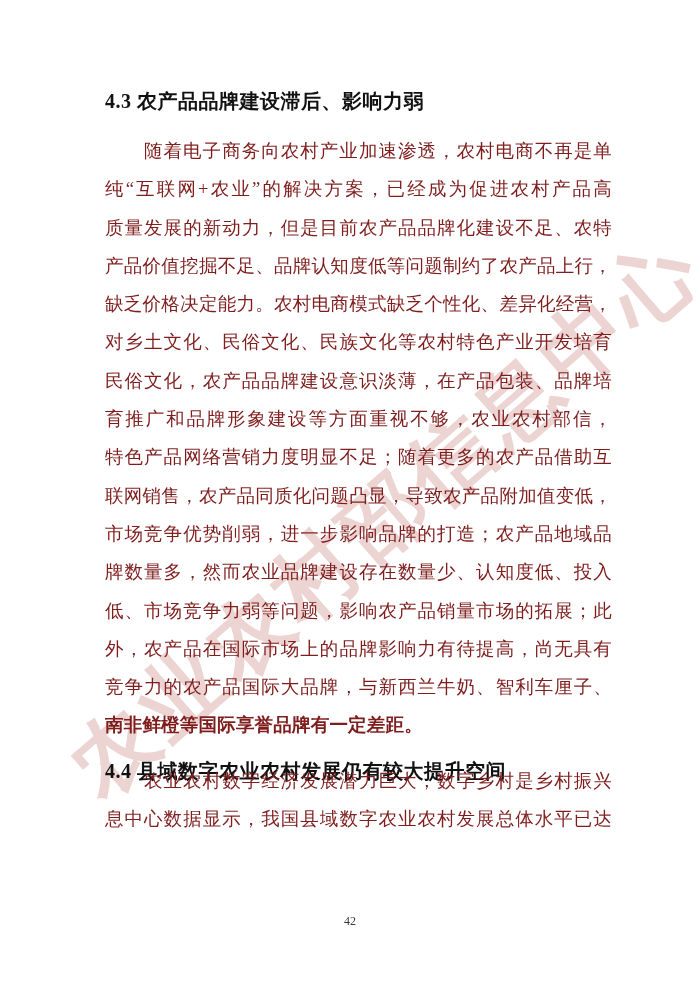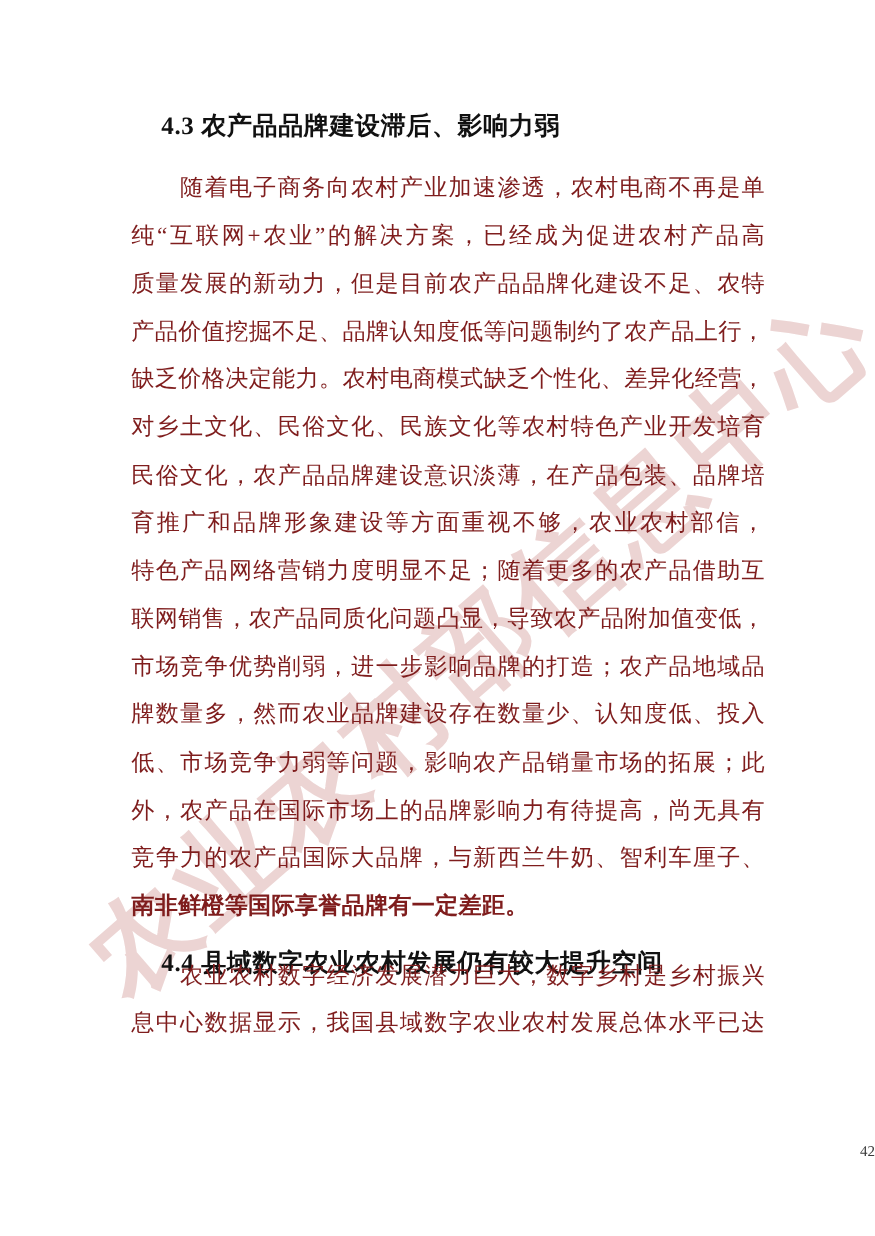--- a/index.html
+++ b/index.html
@@ -33,21 +33,20 @@
     position: absolute;
     left: 105px;
     width: 510px;
     font-weight: bold;
     font-size: 20px;
     line-height: 26px;
     color: #111111;
     letter-spacing: 0.5px;
     z-index: 1;
     white-space: nowrap;
-    margin-left: 24px;
   }
   #heading-43 { top: 88px; }
   #heading-44 { top: 758px; }
   .para {
     position: absolute;
     left: 105px;
     width: 507px;
     z-index: 1;
   }
   #para-43 { top: 132px; }
@@ -61,21 +60,21 @@
     text-align-last: justify;
     overflow: hidden;
     letter-spacing: 0.2px;
   }
   .line.indent { text-indent: 39px; }
   .line.last { text-align-last: left; font-weight: bold; }
   .page-num {
     position: absolute;
     top: 914px; left: 0;
     width: 700px;
-    text-align: right;
+    text-align: center;
     font-size: 12px;
     color: #3a3a3a;
     z-index: 1;
   }
 </style>
 </head>
 <body>
 
 <div class="page">
 

